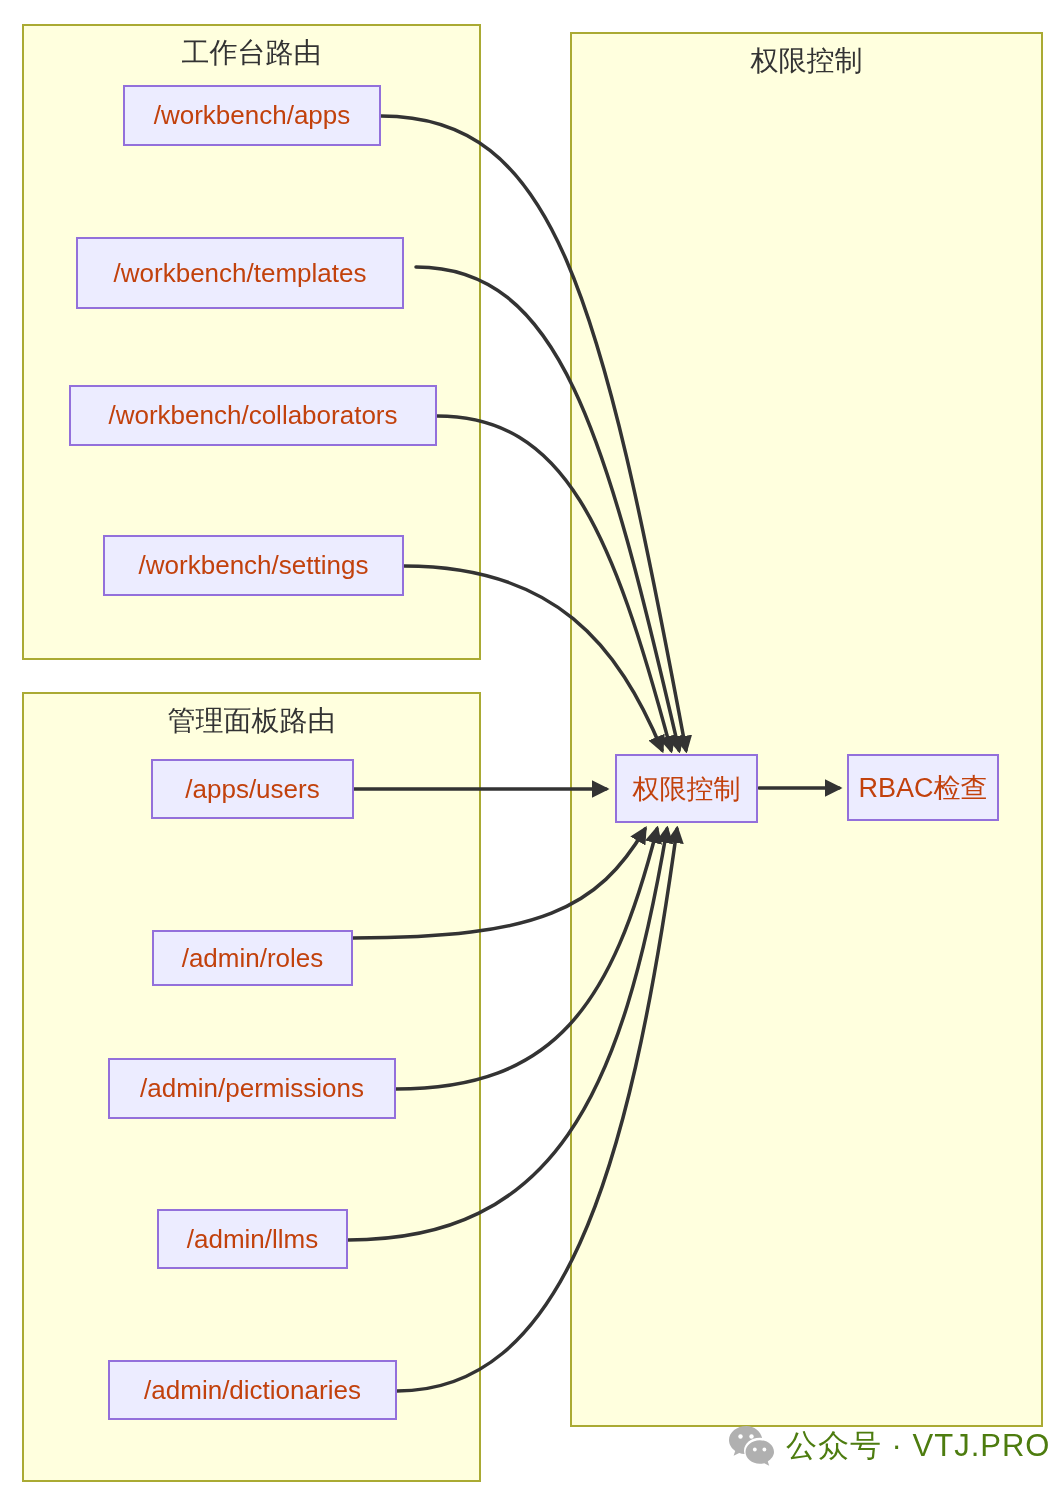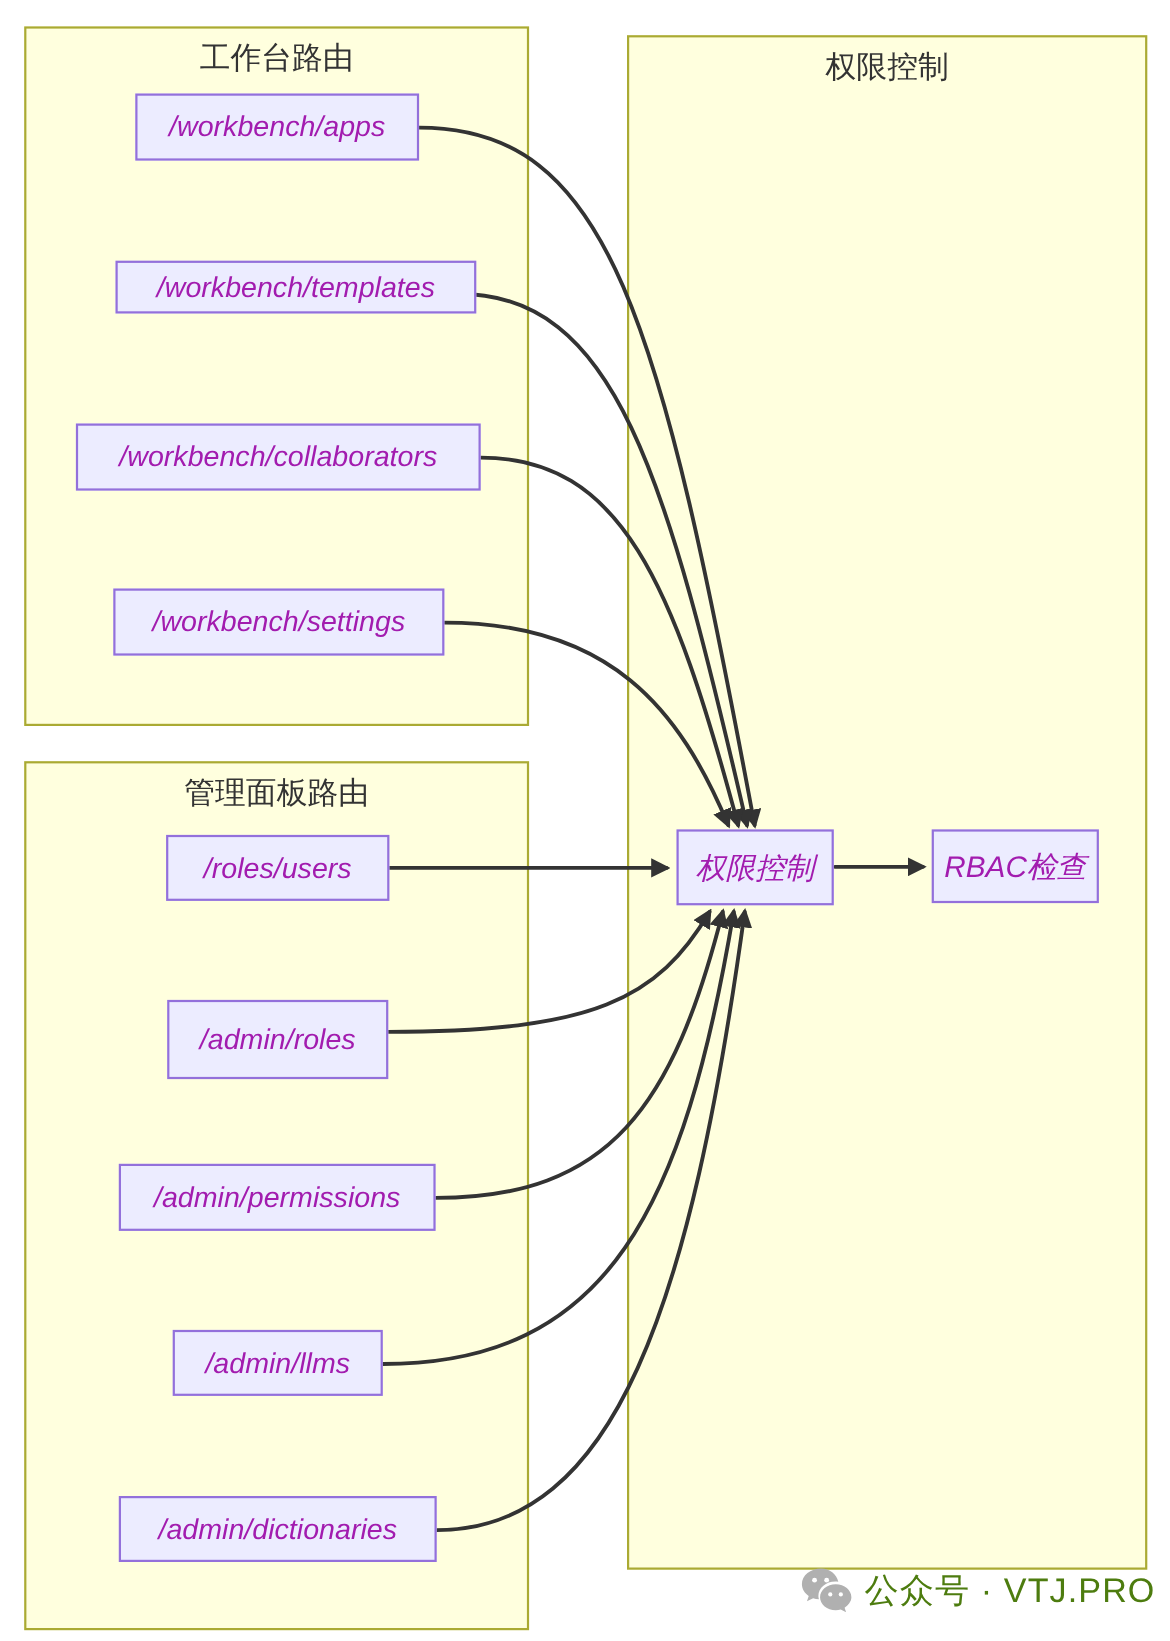--- a/index.html
+++ b/index.html
@@ -22,23 +22,22 @@
     text-align:center;
     font-size:28px;color:#333333;
     font-weight:400;
   }
   .node{
     position:absolute;
     background:#ececff;
     border:2px solid #9370db;
     box-sizing:border-box;
     display:flex;align-items:center;justify-content:center;
-    font-size:26px;color:#a21caf;
+    font-size:26px;color:#c2410c;
     white-space:nowrap;
-    font-style:italic;
   }
   .node.cn{font-size:27px;}
   .watermark{
     position:absolute;left:728px;top:1424px;
     display:flex;align-items:center;gap:10px;
     color:#b0b0b0;
   }
   .watermark-text{
     font-size:31px;letter-spacing:1px;
     color:#4d7c0f;
@@ -76,26 +75,26 @@
       <path d="M354,789 L606,789" marker-end="url(#arrowhead)"></path>
       <path d="M353,938 C540,938 598,908 645,829" marker-end="url(#arrowhead)"></path>
       <path d="M396,1089 C555,1089 612,1005 657,829" marker-end="url(#arrowhead)"></path>
       <path d="M348,1240 C555,1240 622,1095 667,829" marker-end="url(#arrowhead)"></path>
       <path d="M397,1391 C560,1391 628,1185 677,829" marker-end="url(#arrowhead)"></path>
       <path d="M759,788 L839,788" marker-end="url(#arrowhead)"></path>
     </g>
   </svg>
 
   <div class="node" style="left:123px;top:85px;width:258px;height:61px;">/workbench/apps</div>
-  <div class="node" style="left:105px;top:237px;width:328px;height:48px;">/workbench/templates</div>
+  <div class="node" style="left:76px;top:237px;width:328px;height:72px;">/workbench/templates</div>
   <div class="node" style="left:69px;top:385px;width:368px;height:61px;">/workbench/collaborators</div>
   <div class="node" style="left:103px;top:535px;width:301px;height:61px;">/workbench/settings</div>
 
-  <div class="node" style="left:151px;top:759px;width:203px;height:60px;">/roles/users</div>
-  <div class="node" style="left:152px;top:909px;width:201px;height:72px;">/admin/roles</div>
+  <div class="node" style="left:151px;top:759px;width:203px;height:60px;">/apps/users</div>
+  <div class="node" style="left:152px;top:930px;width:201px;height:56px;">/admin/roles</div>
   <div class="node" style="left:108px;top:1058px;width:288px;height:61px;">/admin/permissions</div>
   <div class="node" style="left:157px;top:1209px;width:191px;height:60px;">/admin/llms</div>
   <div class="node" style="left:108px;top:1360px;width:289px;height:60px;">/admin/dictionaries</div>
 
   <div class="node cn" style="left:615px;top:754px;width:143px;height:69px;">权限控制</div>
   <div class="node cn" style="left:847px;top:754px;width:152px;height:67px;">RBAC检查</div>
 
   <div class="watermark">
     <svg class="wechat-icon" viewBox="0 0 48 44">
       <g fill="#b0b0b0">

